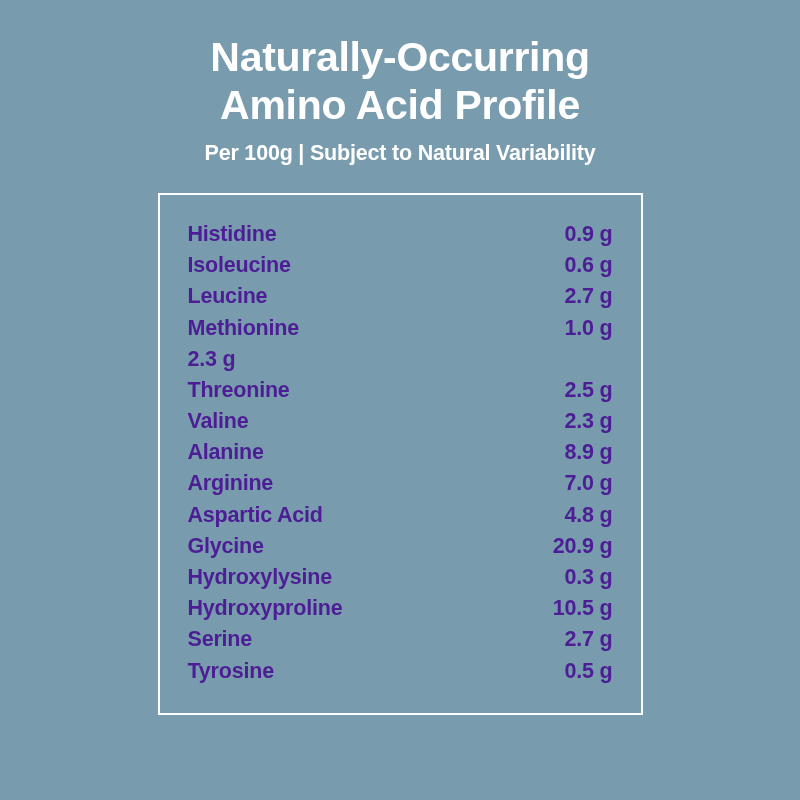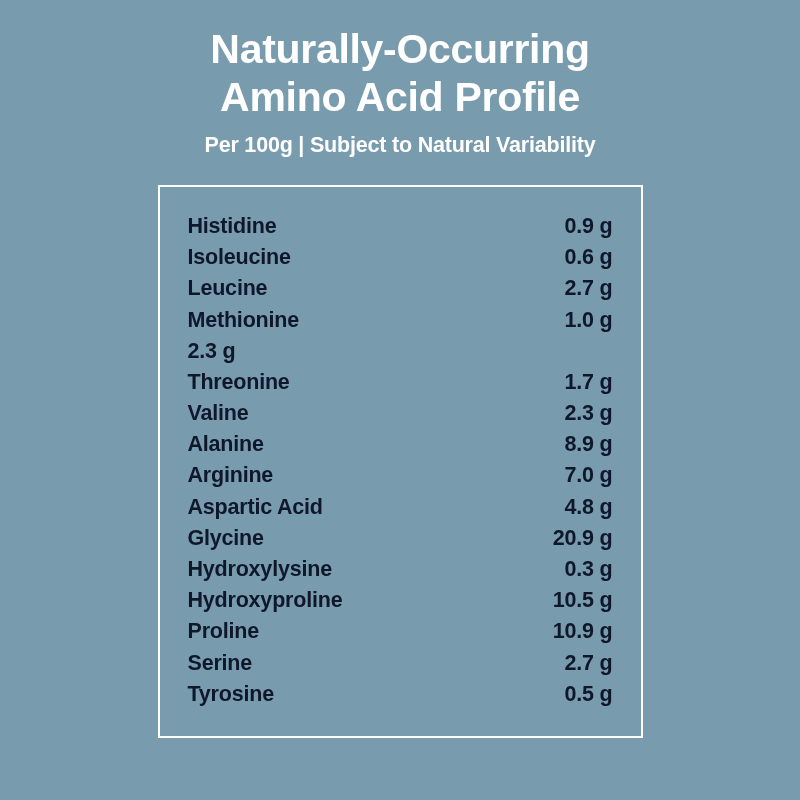--- a/index.html
+++ b/index.html
@@ -10,21 +10,21 @@
     width: 800px;
     height: 800px;
     background: #789cae;
     font-family: "Liberation Sans", sans-serif;
     overflow: hidden;
   }
   .panel {
     width: 800px;
     height: 604px;
     box-sizing: border-box;
-    padding: 26px 0 0 0;
+    padding: 34px 0 0 0;
     display: flex;
     flex-direction: column;
     align-items: center;
   }
   .title {
     color: #ffffff;
     font-size: 41px;
     font-weight: bold;
     line-height: 1.16;
     text-align: center;
@@ -45,21 +45,21 @@
     border: 2px solid #ffffff;
     box-sizing: border-box;
     padding: 24px 28px 26px 28px;
   }
   .row {
     display: flex;
     justify-content: space-between;
     align-items: baseline;
     font-size: 21.5px;
     font-weight: bold;
-    color: #0f172a;
+    color: #4c1d95;
     line-height: 1.45;
     letter-spacing: -0.2px;
   }
   .row .name {
     text-align: left;
     white-space: nowrap;
   }
   .row .value {
     text-align: center;
     white-space: nowrap;
@@ -92,21 +92,21 @@
     </div>
     <div class="row">
       <span class="name">Methionine</span>
       <span class="value">1.0 g</span>
     </div>
     <div class="row">
       <span class="value">2.3 g</span>
     </div>
     <div class="row">
       <span class="name">Threonine</span>
-      <span class="value">1.7 g</span>
+      <span class="value">2.5 g</span>
     </div>
     <div class="row">
       <span class="name">Valine</span>
       <span class="value">2.3 g</span>
     </div>
     <div class="row">
       <span class="name">Alanine</span>
       <span class="value">8.9 g</span>
     </div>
     <div class="row">
@@ -123,24 +123,20 @@
     </div>
     <div class="row">
       <span class="name">Hydroxylysine</span>
       <span class="value">0.3 g</span>
     </div>
     <div class="row">
       <span class="name">Hydroxyproline</span>
       <span class="value">10.5 g</span>
     </div>
     <div class="row">
-      <span class="name">Proline</span>
-      <span class="value">10.9 g</span>
-    </div>
-    <div class="row">
       <span class="name">Serine</span>
       <span class="value">2.7 g</span>
     </div>
     <div class="row">
       <span class="name">Tyrosine</span>
       <span class="value">0.5 g</span>
     </div>
   </div>
 
 </div>

